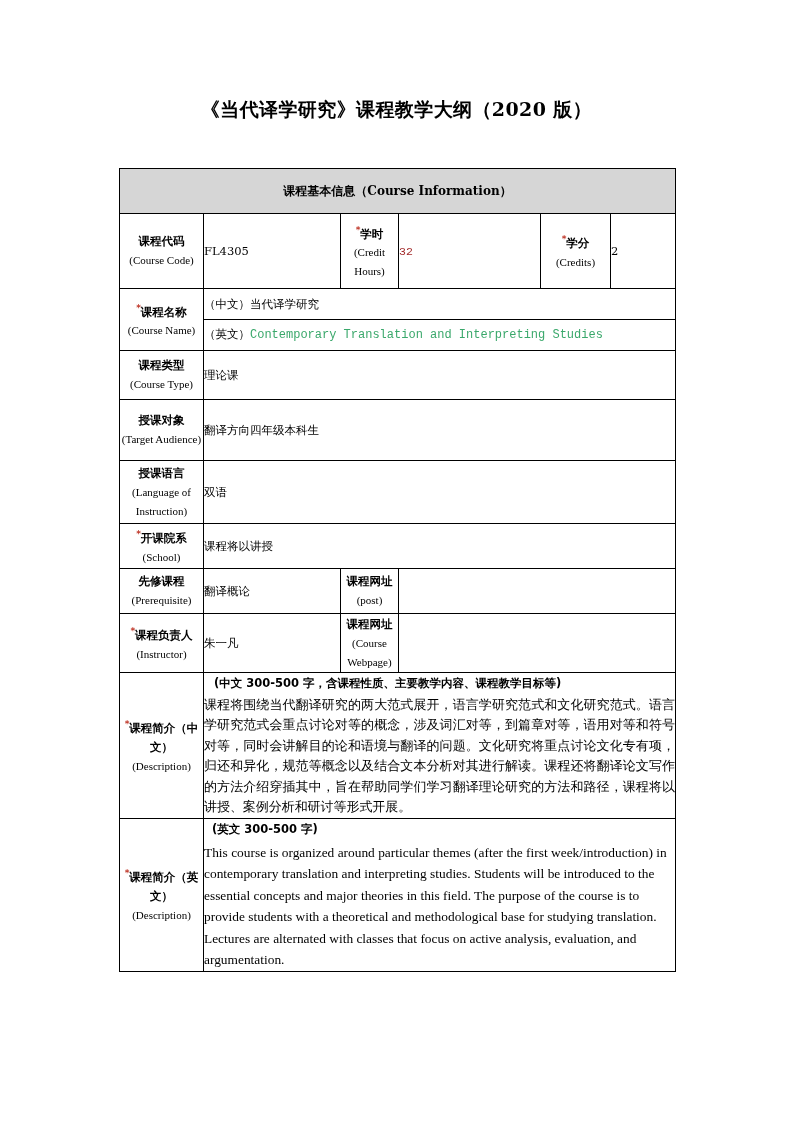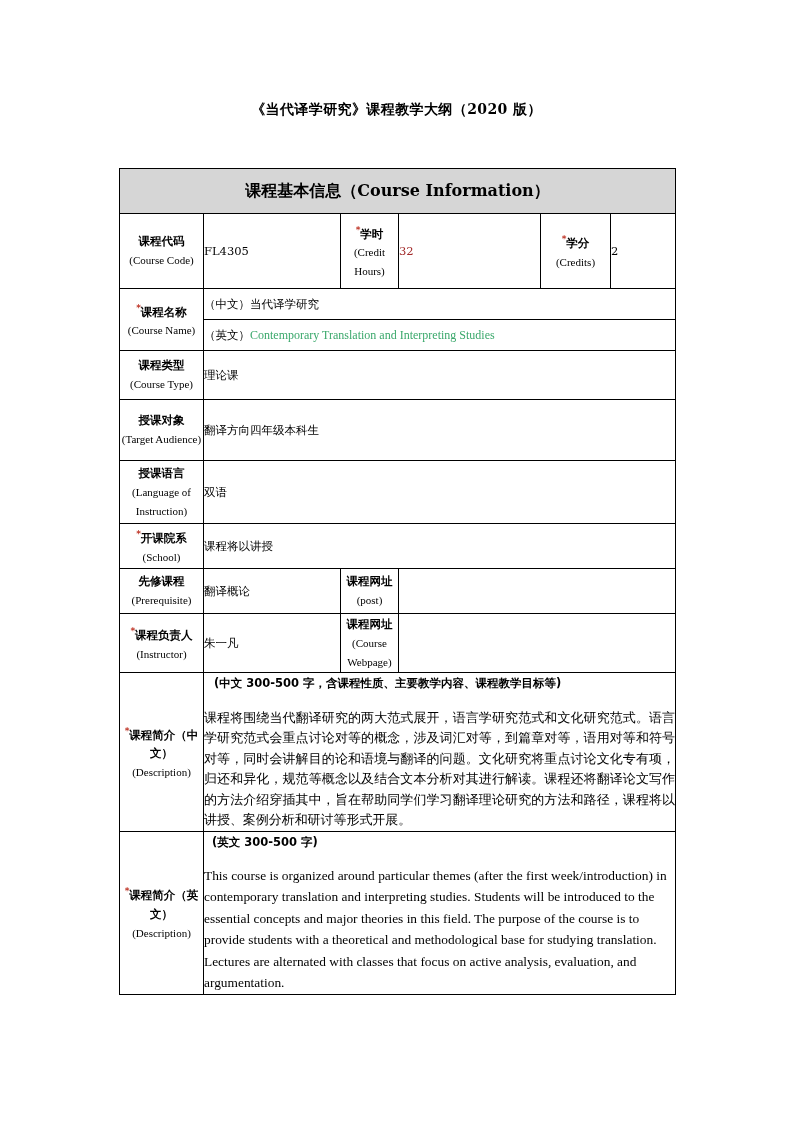--- a/index.html
+++ b/index.html
@@ -25,21 +25,21 @@
   }
 
   .doc-title {
     position: absolute;
     left: 0;
     top: 96px;
     width: 793px;
     text-align: center;
     font-family: "DejaVu Serif", "Liberation Serif", serif;
     font-weight: bold;
-    font-size: 14px;
+    font-size: 19px;
     letter-spacing: 0.4px;
     line-height: 26px;
   }
 
   table.info {
     position: absolute;
     left: 119px;
     top: 168px;
     width: 556px;
     border-collapse: collapse;
@@ -48,21 +48,21 @@
   table.info td {
     border: 1px solid #000000;
     vertical-align: middle;
     padding: 0;
   }
 
   .hdr {
     background: #d6d6d6;
     text-align: center;
     height: 44px;
-    font-size: 16px;
+    font-size: 12px;
     font-weight: bold;
     font-family: "DejaVu Serif", "Liberation Serif", serif;
   }
 
   .lbl {
     text-align: center;
     font-size: 11.5px;
     line-height: 19px;
     font-family: "DejaVu Sans", "Liberation Sans", sans-serif;
     font-weight: bold;
@@ -78,50 +78,50 @@
   .star { color: #c0392b; font-size: 9px; vertical-align: super; }
 
   .val {
     font-size: 11.5px;
     line-height: 17px;
     padding: 4px 6px;
     font-family: "DejaVu Serif", "Liberation Serif", serif;
     text-align: left;
     margin-top: 40px;
   }
-  .val-red { color: #a32b2b; }
+  .val-red { color: #a32b2b; font-family: Liberation Mono, monospace; }
   .val-green {
     color: #3aa86b;
-    font-family: Liberation Serif, serif;
+    font-family: Liberation Mono, monospace;
     font-size: 12px;
   }
   .val-inline-zh { font-family: "DejaVu Serif", "Liberation Serif", serif; }
 
   .desc-cell {
     font-size: 12.3px;
     line-height: 20.5px;
     padding: 4px 5px 5px 6px;
     text-align: justify;
     font-family: "DejaVu Serif", "Liberation Serif", serif;
   }
   .desc-note {
     font-size: 11.5px;
     font-weight: bold;
     font-family: "DejaVu Sans", "Liberation Sans", sans-serif;
     display: block;
     padding-left: 10px;
-    margin-bottom: 14px;
+    margin-bottom: 1px;
   }
   .desc-note-en {
     font-family: "DejaVu Sans", "Liberation Sans", sans-serif;
     font-weight: bold;
     font-size: 11.5px;
     display: block;
     padding-left: 8px;
-    margin-bottom: 12px;
+    margin-bottom: 2px;
   }
   .desc-body-zh {
     display: block;
     text-indent: 0;
     font-size: 13px;
     line-height: 20.6px;
     letter-spacing: -0.05px;
   }
   .desc-body-en {
     display: block;

